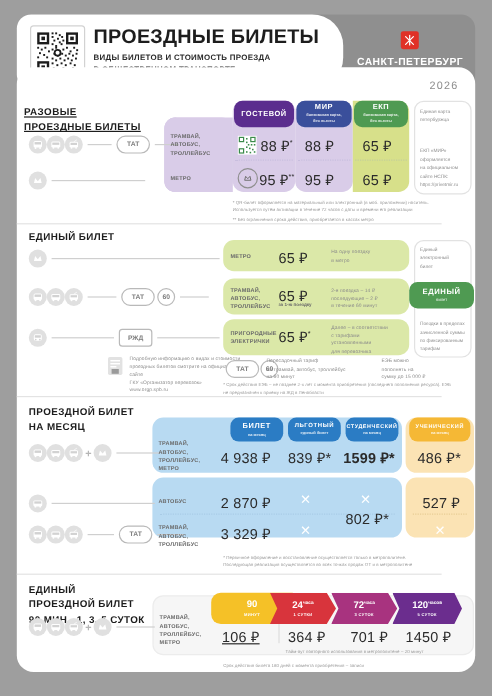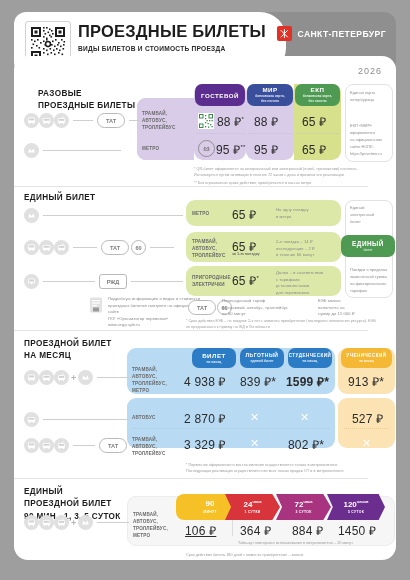--- a/index.html
+++ b/index.html
@@ -30,21 +30,21 @@
     position:absolute;left:64px;top:11px;
     font-size:16.5px;font-weight:bold;color:#1d1d1d;letter-spacing:.2px;
     line-height:1;
   }
   .h-sub{
     position:absolute;left:64px;top:32px;width:200px;
     font-size:6.6px;font-weight:bold;color:#2a2a2a;line-height:1.5;
     letter-spacing:.25px;
   }
   .brand{
-    position:absolute;right:10px;top:14px;display:flex;align-items:center;gap:5px;
+    position:absolute;right:10px;top:14px;display:flex;align-items:center;gap:5px;flex-direction:column;
   }
   .brand-emblem{
     width:15px;height:15px;background:#e03127;border-radius:2px;position:relative;
     display:flex;align-items:center;justify-content:center;
   }
   .brand-emblem svg{display:block;}
   .brand-name{font-size:8.6px;font-weight:bold;color:#fff;letter-spacing:.4px;}
 
   
   .body-card{
@@ -237,21 +237,21 @@
         </svg>
       </span>
       <span class="brand-name">САНКТ-ПЕТЕРБУРГ</span>
     </div>
   </div>
 
   <div class="body-card">
     <div class="year">2026</div>
   </div>
 
-  <div class="sec-title" style="left:38px;top:88px;">
+  <div class="sec-title" style="left:20px;top:88px;text-decoration:underline;">
     <div>РАЗОВЫЕ</div>
     <div>ПРОЕЗДНЫЕ БИЛЕТЫ</div>
   </div>
 
   <div class="panel" style="left:137px;top:98px;width:57px;height:62px;background:#d9cce8;"></div>
   <div class="panel" style="left:137px;top:98px;width:57px;height:62px;background:#d9cce8;border-radius:9px 0 0 9px;"></div>
   <div class="panel" style="left:194px;top:84px;width:52px;height:76px;background:#d9cce8;"></div>
   <div class="panel" style="left:246px;top:84px;width:48px;height:76px;background:#d9cce8;"></div>
   <div class="panel" style="left:294px;top:84px;width:47px;height:76px;background:#d7e08a;border-radius:0 9px 9px 0;"></div>
   <div class="panel" style="left:137px;top:98px;width:10px;height:62px;background:#d9cce8;border-radius:9px 0 0 9px;"></div>
@@ -551,21 +551,21 @@
       </span>
     <span class="dash" style="width:36px;margin-left:4px;"></span>
   </div>
   <div class="rowlabel" style="left:132px;top:366px;white-space:pre-line;">ТРАМВАЙ,
 АВТОБУС,
 ТРОЛЛЕЙБУС,
 МЕТРО</div>
   <div class="price" style="left:184px;top:373px;">4 938 ₽</div>
   <div class="price" style="left:240px;top:373px;">839 ₽*</div>
   <div class="price" style="left:286px;top:373px;font-weight:bold;">1599 ₽*</div>
-  <div class="price" style="left:348px;top:373px;">913 ₽*</div>
+  <div class="price" style="left:348px;top:373px;">486 ₽*</div>
 
   <div class="icorow" style="left:24px;top:412px;">
     <span class="ico">
         <svg width="11" height="11" viewBox="0 0 11 11">
           <rect x="1.8" y="3" width="7.4" height="5" rx="1.2" fill="#fff"></rect>
           <rect x="2.6" y="3.8" width="5.8" height="1.9" fill="#d2d2d2"></rect>
           <circle cx="3.5" cy="8.2" r=".8" fill="#fff"></circle>
           <circle cx="7.5" cy="8.2" r=".8" fill="#fff"></circle>
         </svg>
       </span>
@@ -608,21 +608,21 @@
       </span>
     <span class="dash" style="width:22px;margin:0 4px;"></span>
     <span class="pill">ТАТ</span>
     <span class="dash" style="width:22px;margin-left:4px;"></span>
   </div>
   <div class="rowlabel" style="left:132px;top:436px;white-space:pre-line;">ТРАМВАЙ,
 АВТОБУС,
 ТРОЛЛЕЙБУС</div>
   <div class="price" style="left:184px;top:436px;">3 329 ₽</div>
   <div class="xmark" style="left:250px;top:438px;">✕</div>
-  <div class="price" style="left:288px;top:436px;">802 ₽*</div>
+  <div class="price" style="left:288px;top:424px;">802 ₽*</div>
   <div class="xmark" style="left:362px;top:438px;">✕</div>
 
   <div class="foot" style="left:186px;top:462px;width:200px;white-space:pre-line;">* Первичное оформление и восстановление осуществляется только в метрополитене.
    Последующая реализация осуществляется во всех точках продаж ОТ и в метрополитене</div>
 
   <div class="divider" style="top:478px;"></div>
 
   <div class="sec-title" style="left:24px;top:486px;">
     <div>ЕДИНЫЙ</div>
     <div>ПРОЕЗДНОЙ БИЛЕТ</div>
@@ -683,19 +683,19 @@
     <div class="u">3 СУТОК</div>
   </div>
   <div class="arrowchip" style="left:327px;top:494px;width:58px;background:#6b2d8e;clip-path:polygon(0 0,89% 0,100% 50%,89% 100%,0 100%,10% 50%);">
     <div class="n"><span>120</span><sup>часов</sup></div>
     <div class="u">5 СУТОК</div>
   </div>
 
   <div class="price" style="left:185px;top:522px;text-decoration:underline;">106 ₽</div>
   <div style="position:absolute;left:232px;top:520px;width:1px;height:16px;background:#dcdcdc;"></div>
   <div class="price" style="left:240px;top:522px;">364 ₽</div>
-  <div class="price" style="left:292px;top:522px;">884 ₽</div>
+  <div class="price" style="left:292px;top:522px;">701 ₽</div>
   <div class="price" style="left:338px;top:522px;">1450 ₽</div>
 
   <div class="foot" style="left:238px;top:540px;width:152px;">Тайм-аут повторного использования в метрополитене – 20 минут</div>
   <div class="foot" style="left:186px;top:552px;width:200px;">Срок действия билета 180 дней с момента приобретения – записи</div>
 
 </div>
 
 </body></html>

